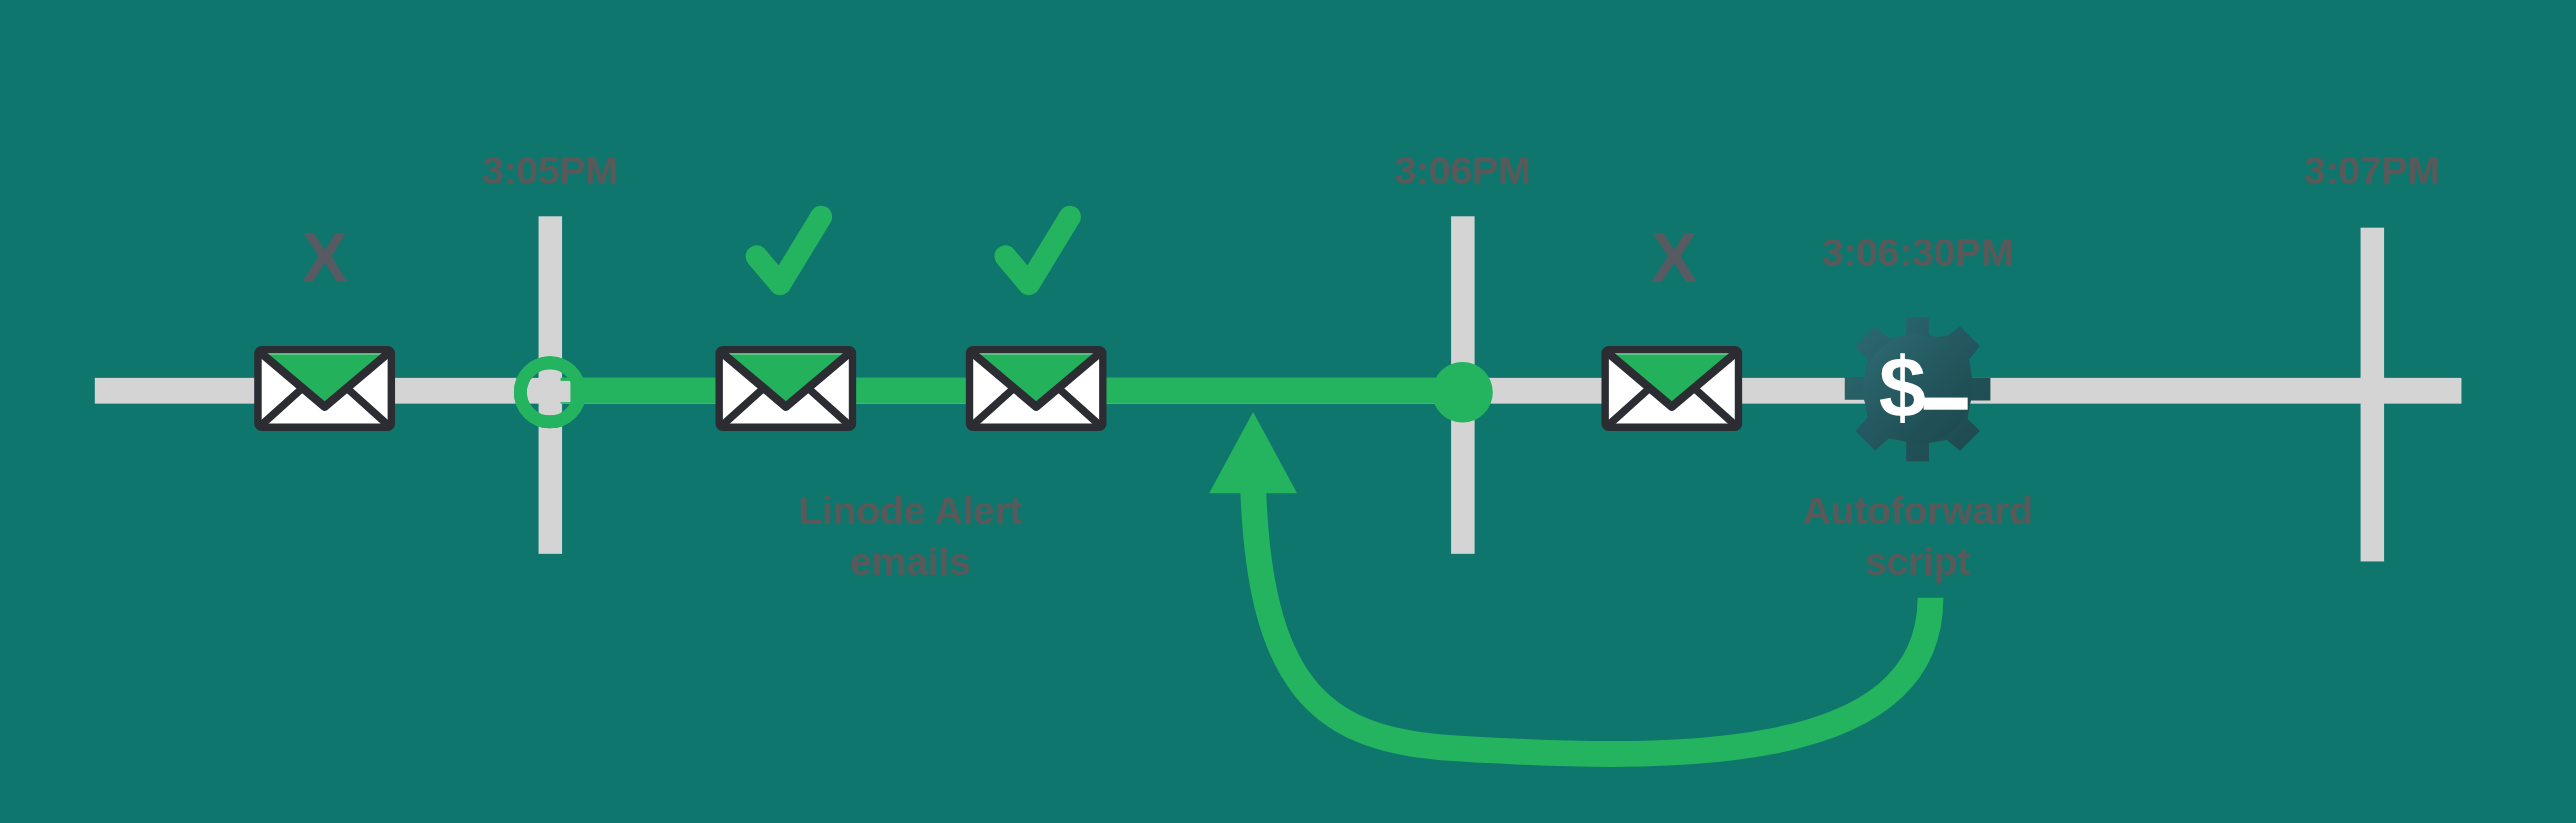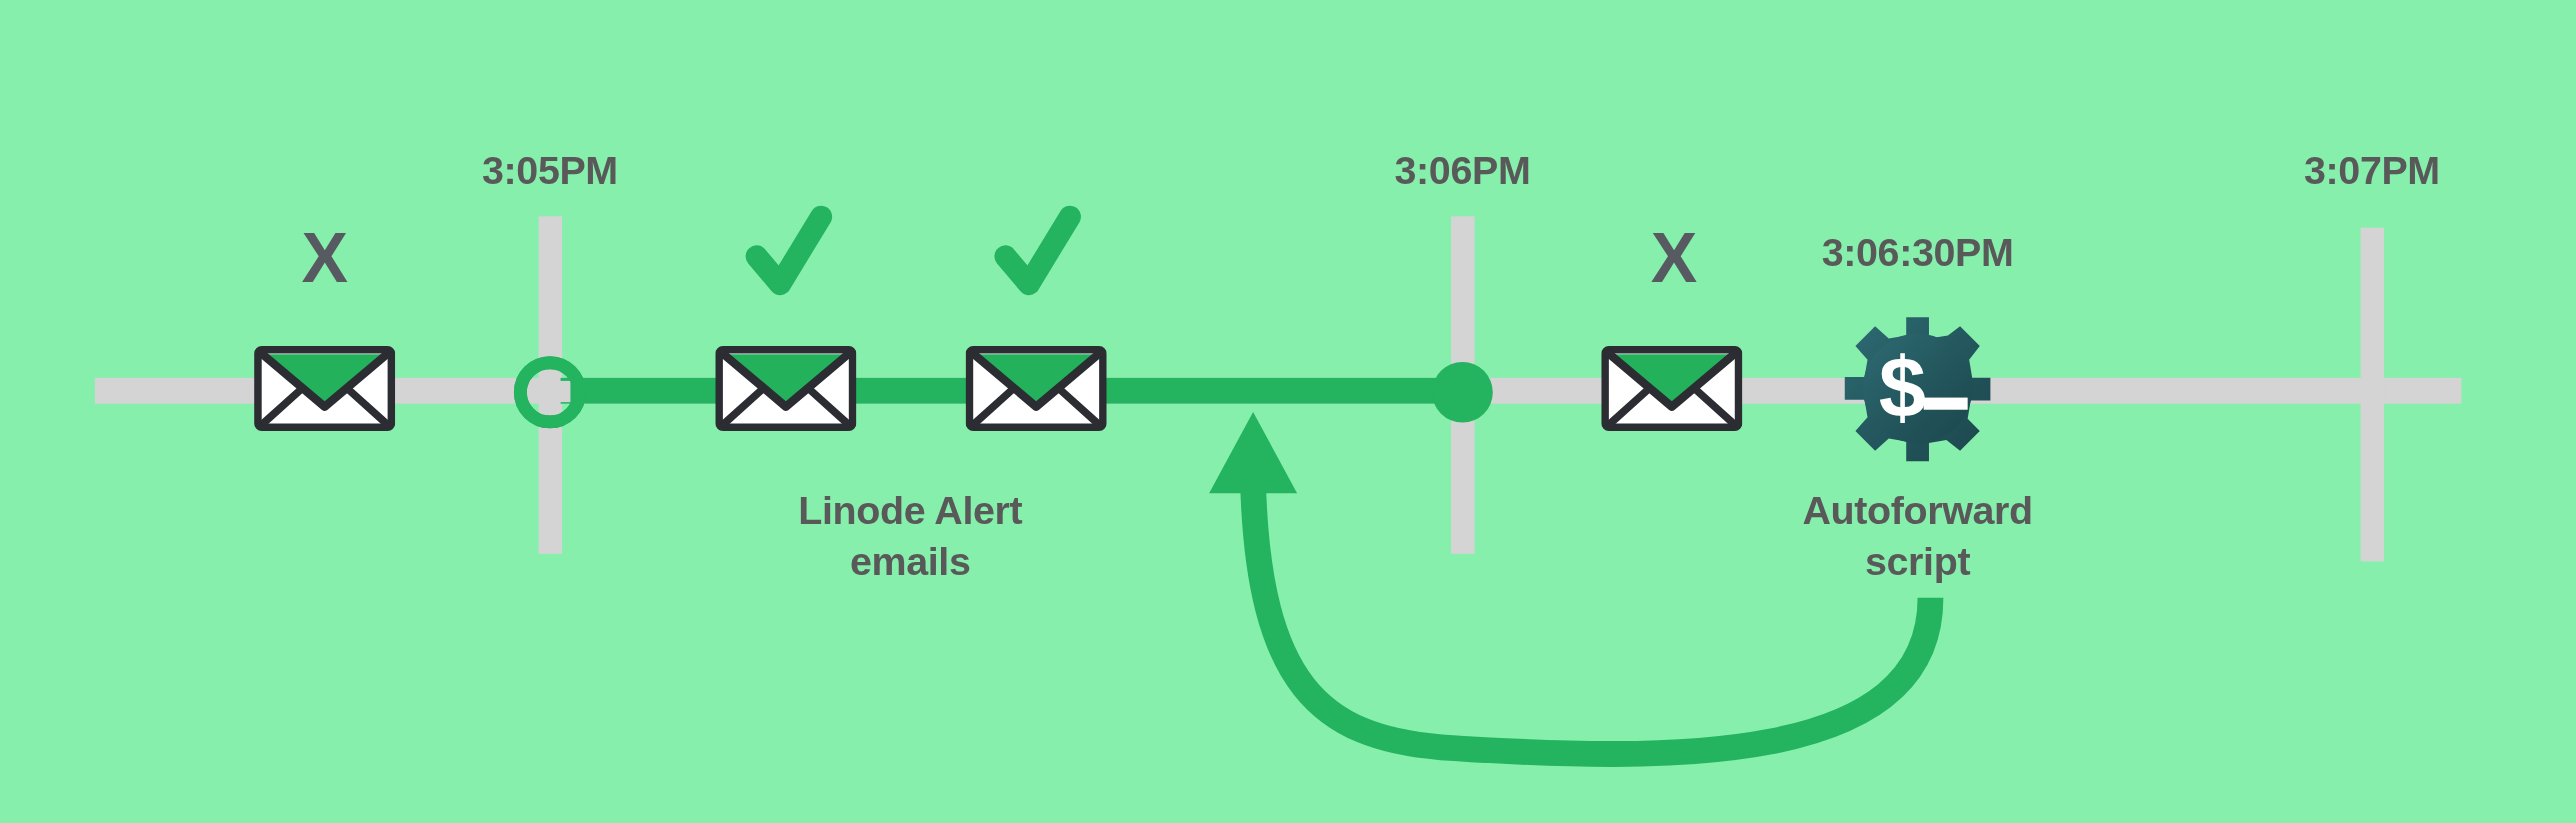--- a/index.html
+++ b/index.html
@@ -8,21 +8,21 @@
     padding: 0;
     background: #ffffff;
   }
   body {
     font-family: "Liberation Sans", sans-serif;
   }
   #timeline-figure {
     position: relative;
     width: 2576px;
     height: 824px;
-    background: #86efac;
+    background: #0f766e;
     overflow: hidden;
   }
   #timeline-svg {
     position: absolute;
     left: 0;
     top: 0;
     width: 2576px;
     height: 824px;
     display: block;
   }

